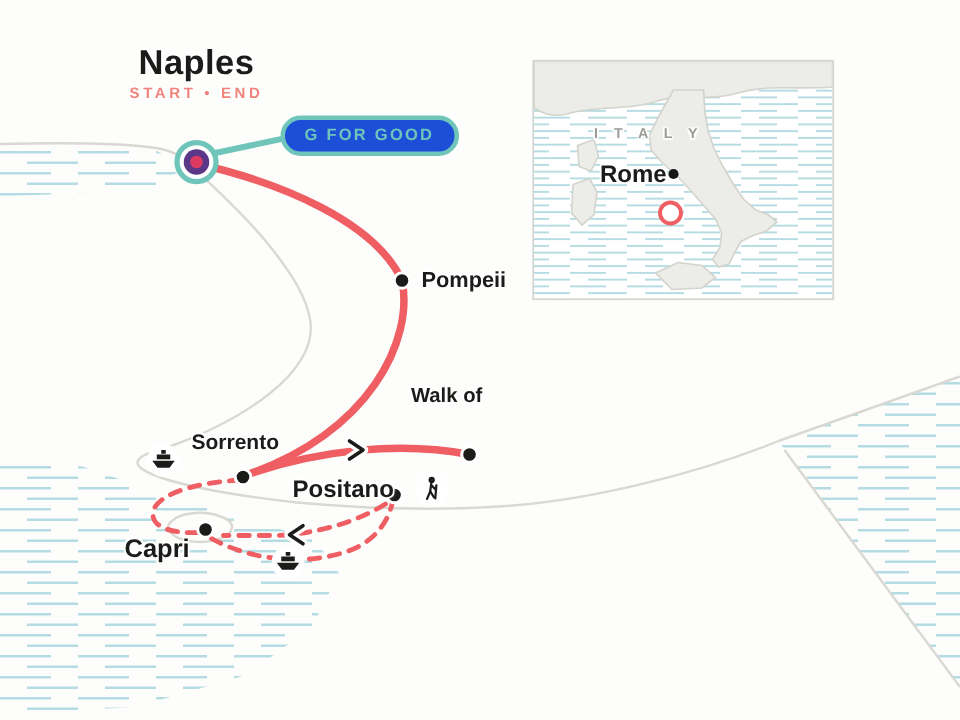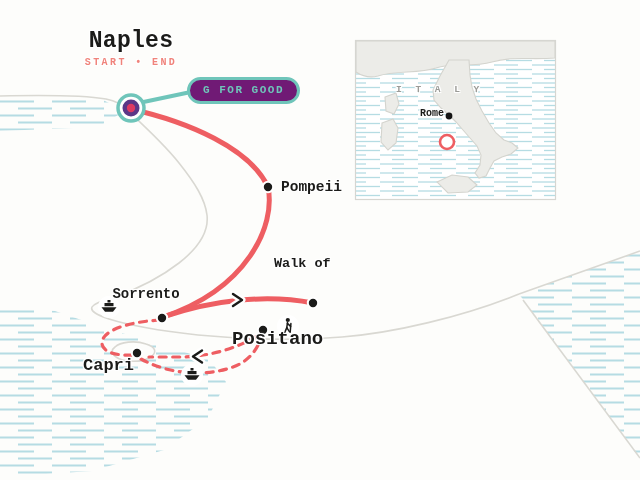--- a/index.html
+++ b/index.html
@@ -1,19 +1,19 @@
 <!DOCTYPE html>
 <html style="--c-route: #ee5e62; --c-start-sub: #f0837b; --c-teal: #6fc5ba; --c-water: #b5dce3; --c-coast: #d9d8d2; --c-land: #fdfdfb; --c-inset-land: #ecece8; --c-marker-purple: #5a3787; --c-marker-red: #dd3a62; --c-label: #1b1b19; --c-muted: #9b9b97;"><head>
 <meta charset="utf-8">
 <style>
   html,body { margin:0; padding:0; background:#ffffff; }
   .stage {
     position:relative; width:640px; height:480px; overflow:hidden;
     background: var(--c-land, #fdfdfb);
-    font-family:Liberation Mono, monospace;
+    font-family:Liberation Sans, sans-serif;
   }
   .stage svg { position:absolute; inset:0; }
 
   
   .sea-line    { stroke: var(--c-water,#b5dce3); stroke-width:1.8; }
   .sea-line-sm { stroke: var(--c-water,#b5dce3); stroke-width:1.3; }
 
   .coast { fill:none; stroke: var(--c-coast,#d9d8d2); stroke-width:1.6; }
   .island { fill: var(--c-land,#fdfdfb); stroke: var(--c-coast,#d9d8d2); stroke-width:1.6; }
 
@@ -39,32 +39,32 @@
   
   .map-label {
     position:absolute; font-weight:bold; color: var(--c-label,#1b1b19);
     text-shadow:-1px -1px 0 #fff, 1px -1px 0 #fff, -1px 1px 0 #fff, 1px 1px 0 #fff, 0 0 3px #fff;
     white-space:nowrap;
   }
   .lbl-naples   { left:68px;  top:28px;  width:126px; text-align:center; font-size:23px; letter-spacing:0.3px; }
   .lbl-startend { left:68px;  top:57px;  width:126px; text-align:center; font-size:10px; letter-spacing:2.4px;
                   color: var(--c-start-sub,#f0837b); }
   .lbl-pompeii  { left:281px; top:179px; font-size:14.5px; }
-  .lbl-sorrento { left:106px; top:286px; width:80px; text-align:center; font-size:14px; }
-  .lbl-positano { left:195px; top:328px; font-size:19px;margin-left:37px; }
+  .lbl-sorrento { left:106px; top:286px; width:80px; text-align:right; font-size:14px; }
+  .lbl-positano { left:195px; top:318px; font-size:16px; }
   .lbl-wotg     { left:274px; top:256px; width:80px; font-size:13.5px; line-height:1.2; }
   .lbl-wotg span { display:block; }
   .lbl-capri    { left:83px;  top:356px; font-size:17px; }
-  .lbl-rome     { left:400px; top:108px; width:44px; text-align:right; font-size:10px; }
+  .lbl-rome     { left:400px; top:108px; width:44px; text-align:right; font-size:16px; }
   .lbl-italy    { left:396px; top:84px;  font-size:9.5px; letter-spacing:4px; color: var(--c-muted,#9b9b97);
                   font-weight:bold; }
 
   .badge {
     position:absolute; left:187px; top:77px; height:21px; line-height:21px; padding:0 13px;
-    border:3px solid var(--c-teal,#6fc5ba); border-radius:14px; background:#701a75;
+    border:3px solid var(--c-teal,#6fc5ba); border-radius:14px; background:#1d4ed8;
     color: var(--c-teal,#6fc5ba); font-size:11px; font-weight:bold; letter-spacing:1.5px;
   }
 </style>
 </head>
 <body>
 
 <div class="stage">
 
   <svg width="640" height="480" viewBox="0 0 640 480">
     <defs>

